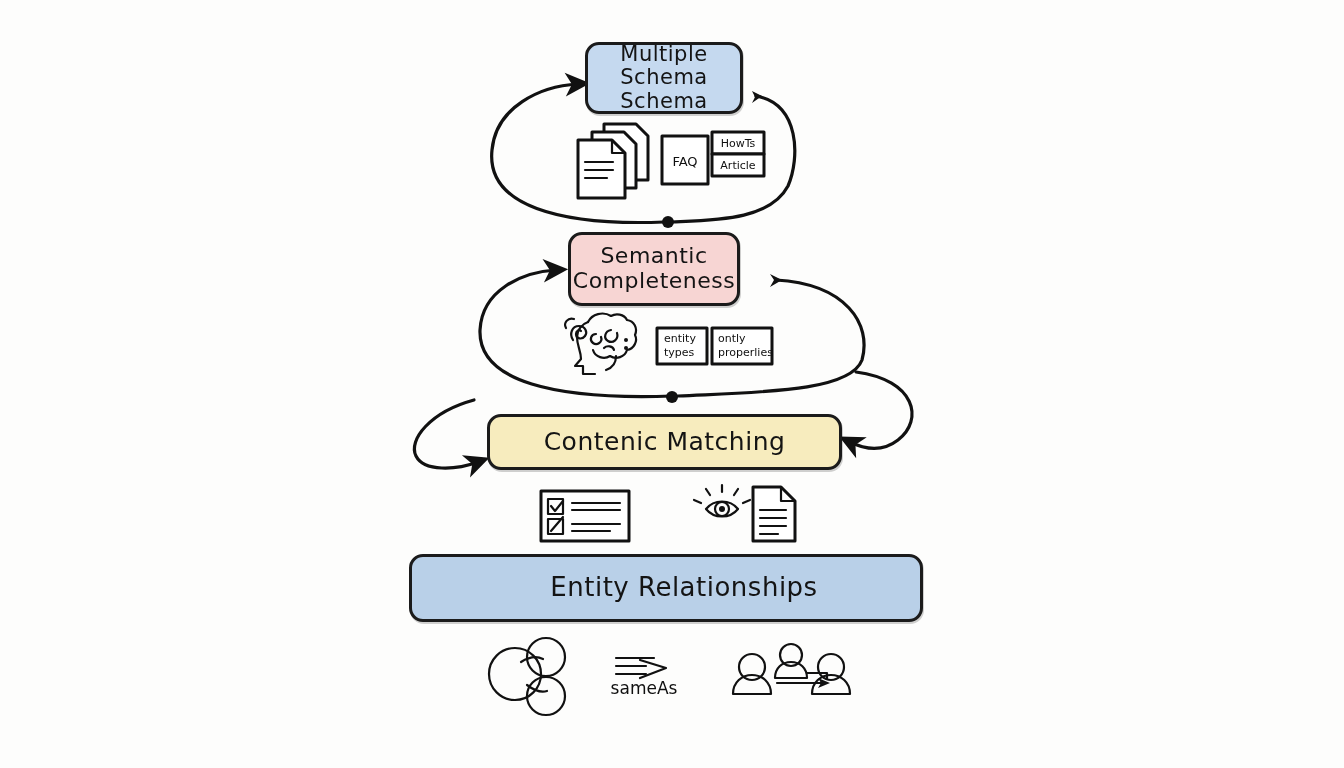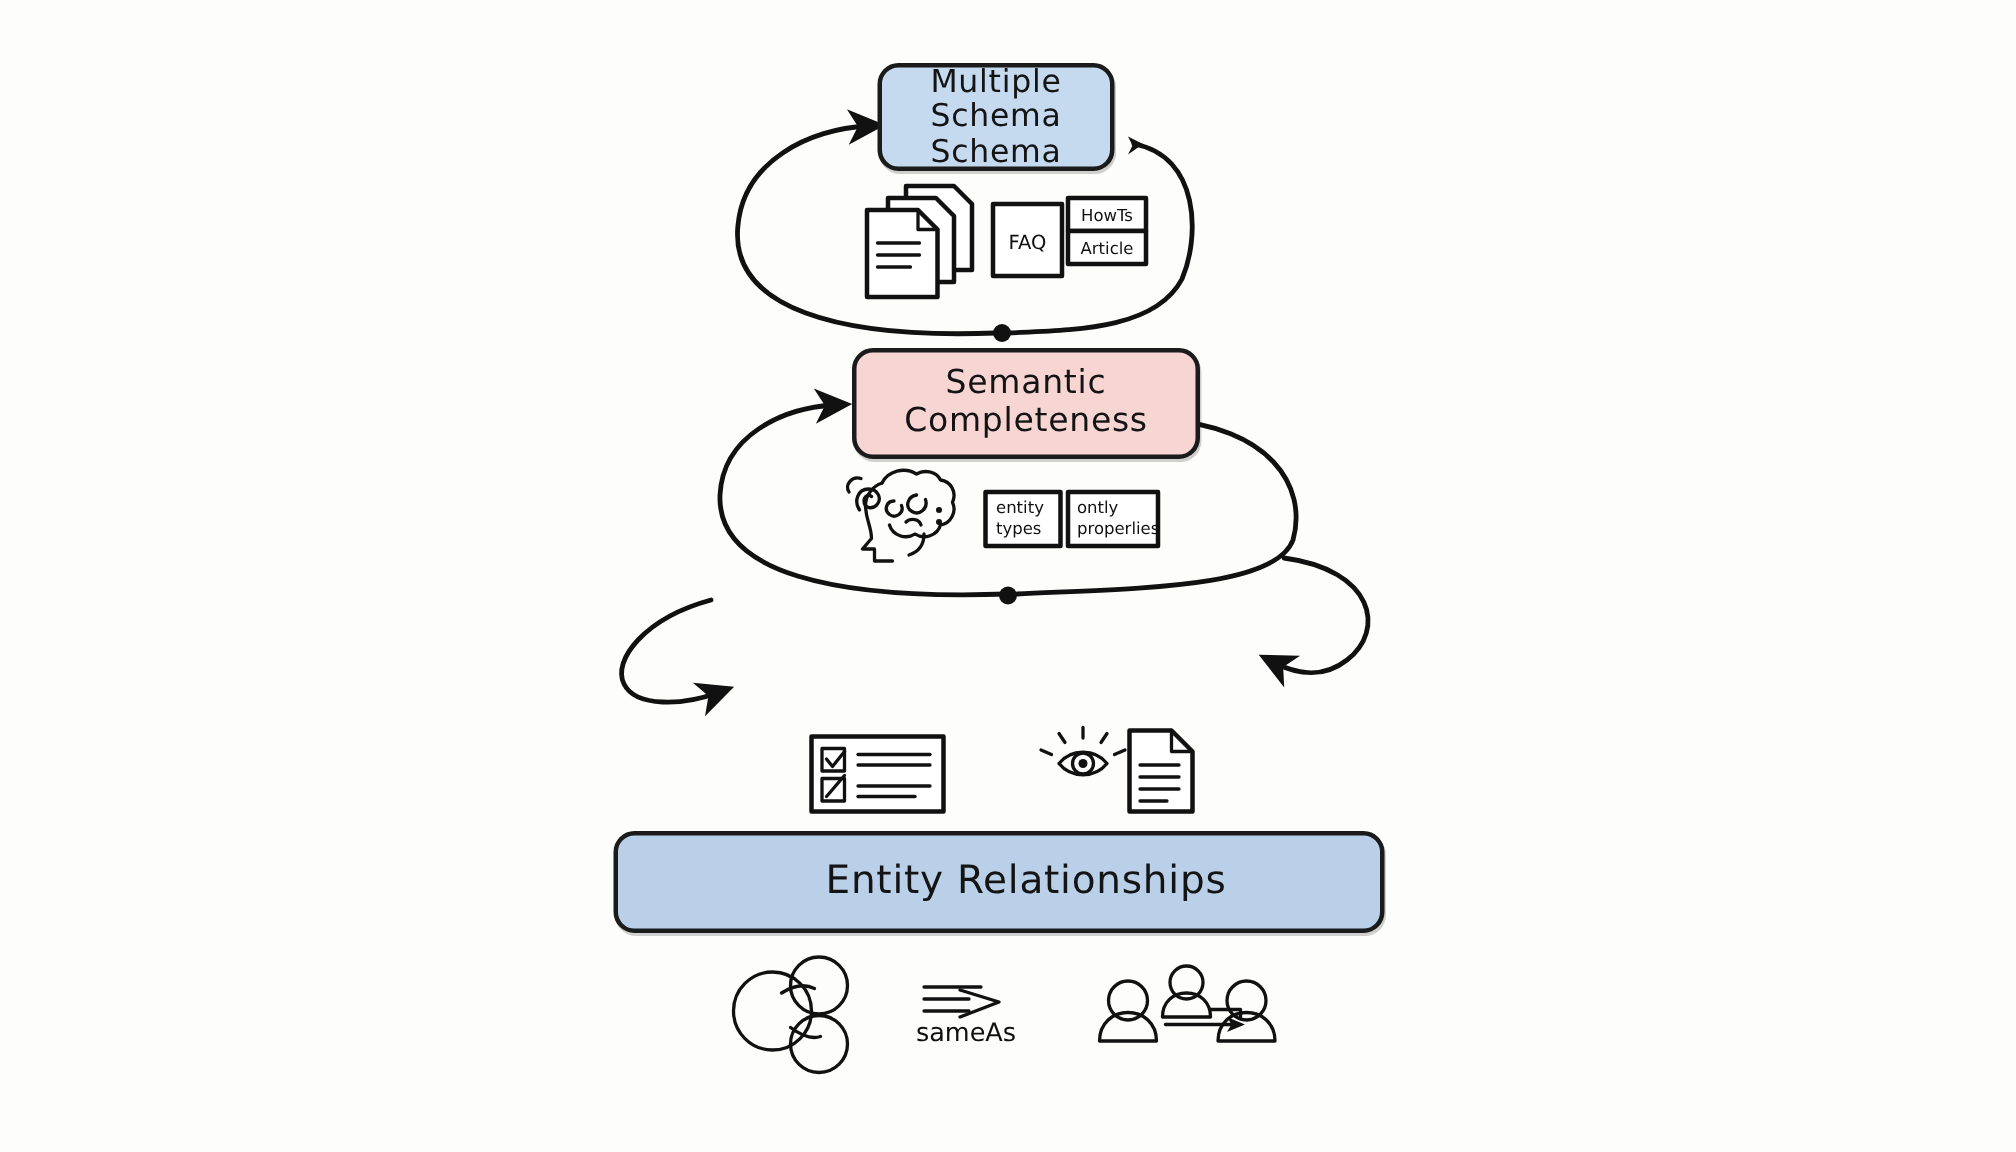--- a/index.html
+++ b/index.html
@@ -44,21 +44,21 @@
   .node-box .label {
     display: block;
     padding: 0 10px;
   }
   #box-schema {
     left: 585px; top: 42px; width: 158px; height: 72px;
     font-size: 21px;
     background: #c5d9ef;
   }
   #box-semantic {
-    left: 568px; top: 232px; width: 232px; height: 74px;
+    left: 568px; top: 232px; width: 172px; height: 74px;
     font-size: 22px;
     background: #f7d5d3;
   }
   #box-content {
     left: 487px; top: 414px; width: 355px; height: 56px;
     font-size: 25px;
     background: #f7ecbe;
   }
   #box-entity {
     left: 409px; top: 554px; width: 514px; height: 68px;
@@ -135,20 +135,23 @@
   </svg>
 
   <div class="node-box" id="box-schema">
     <span class="label"><span>Multiple</span><br><span>Schema Schema</span></span>
   </div>
 
   <div class="node-box" id="box-semantic">
     <span class="label"><span>Semantic</span><br><span>Completeness</span></span>
   </div>
 
+  <div class="node-box" id="box-content">
+    <span class="label">Contenic Matching</span>
+  </div>
 
   <div class="node-box" id="box-entity">
     <span class="label">Entity Relationships</span>
   </div>
 
   <svg class="layer-svg" viewBox="0 0 1344 768">
 
     <g>
       <path class="icon-white" d="M604 124 h32 l12 12 v44 h-44 z"></path>
       <path class="icon-white" d="M592 132 h32 l12 12 v44 h-44 z"></path>

